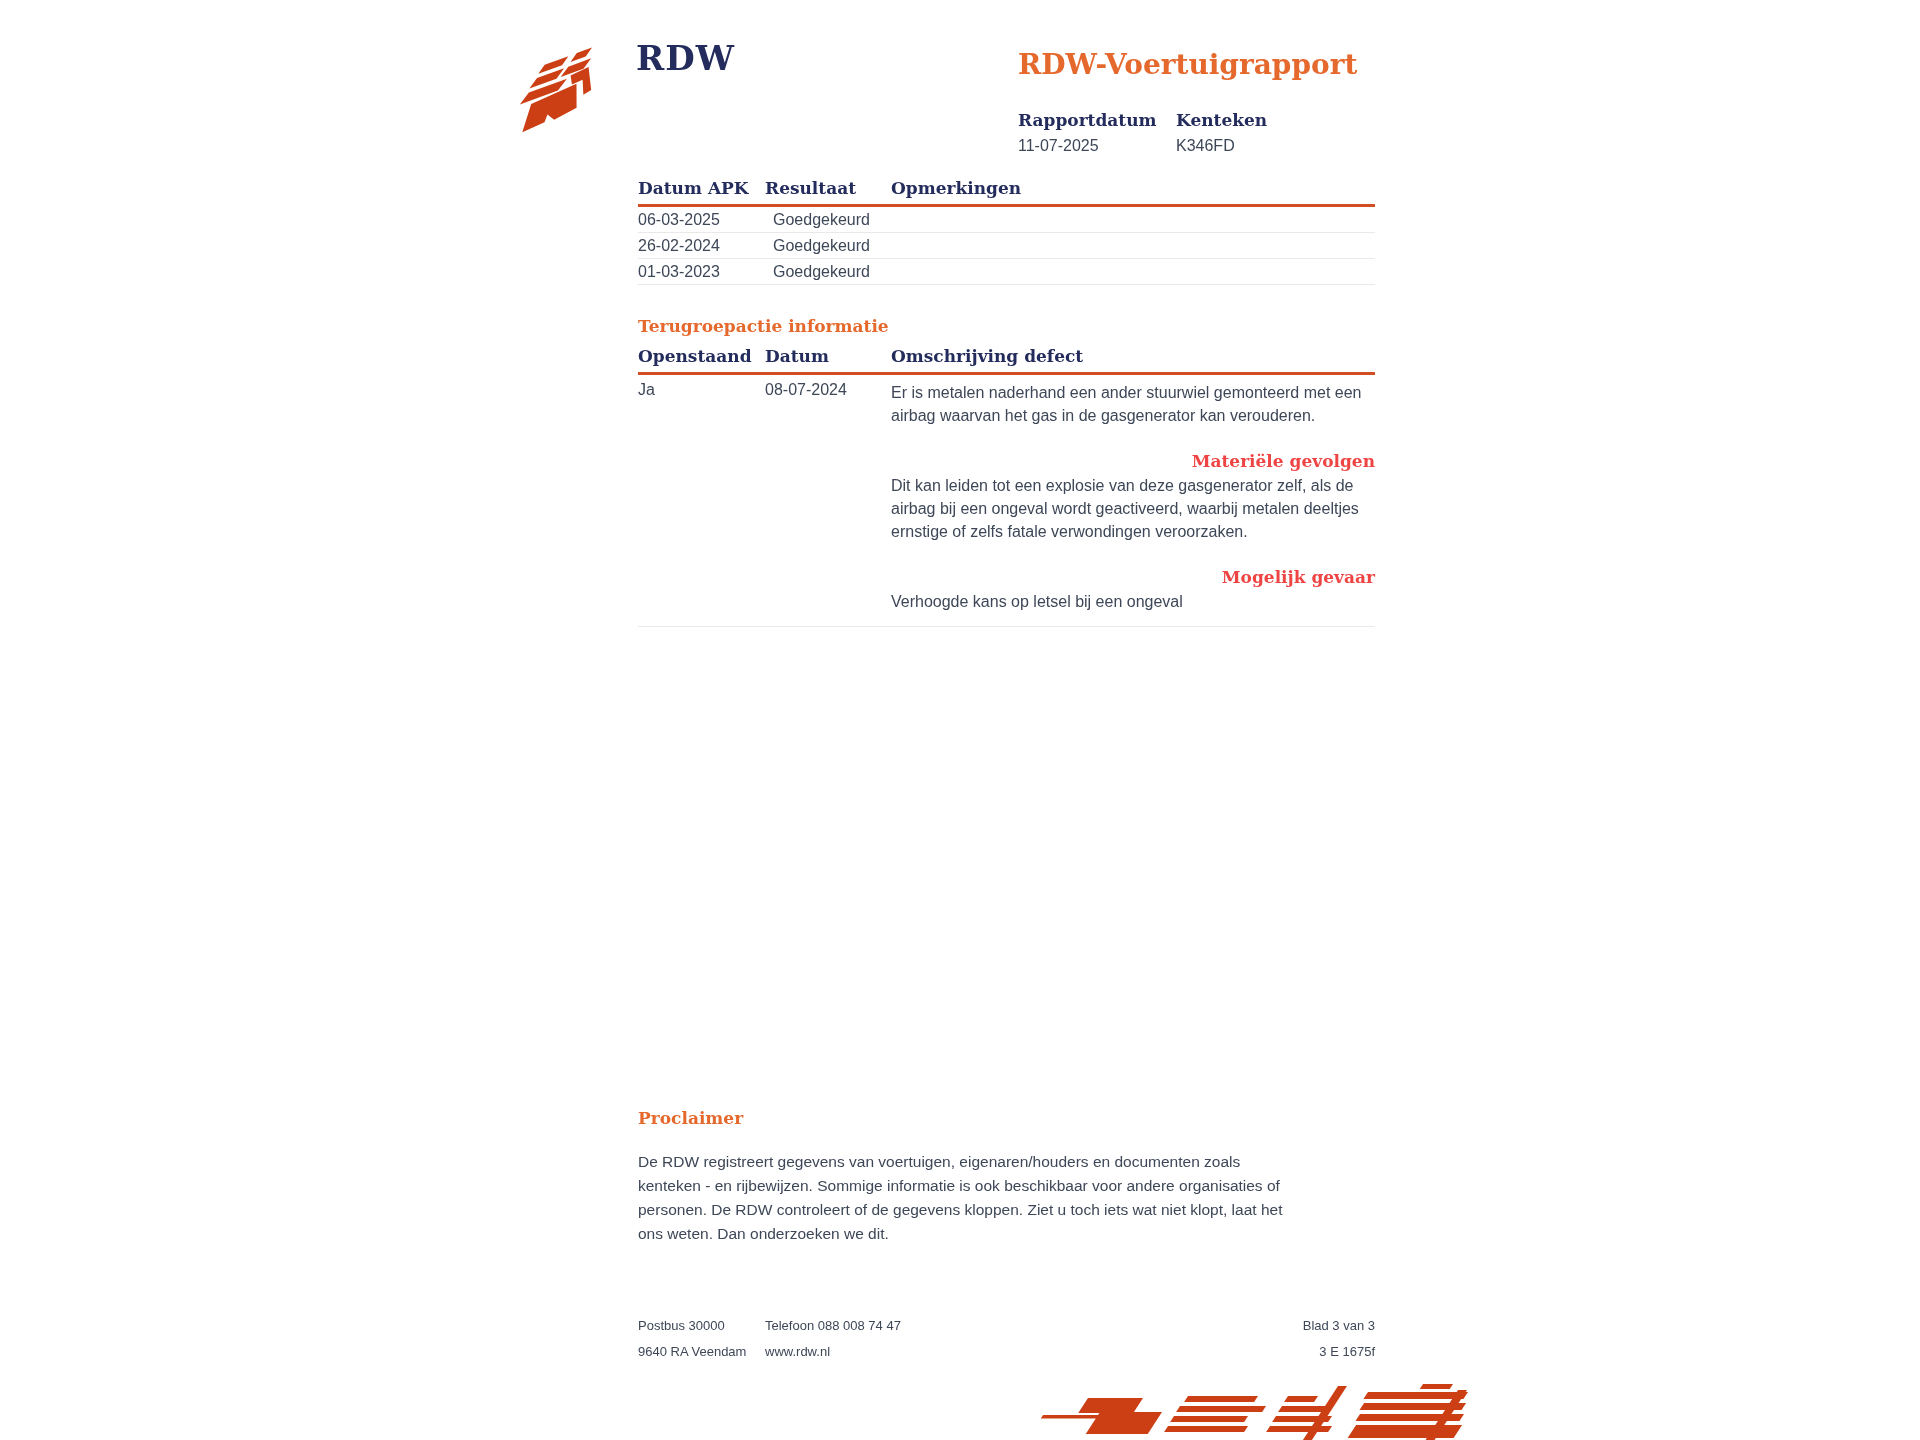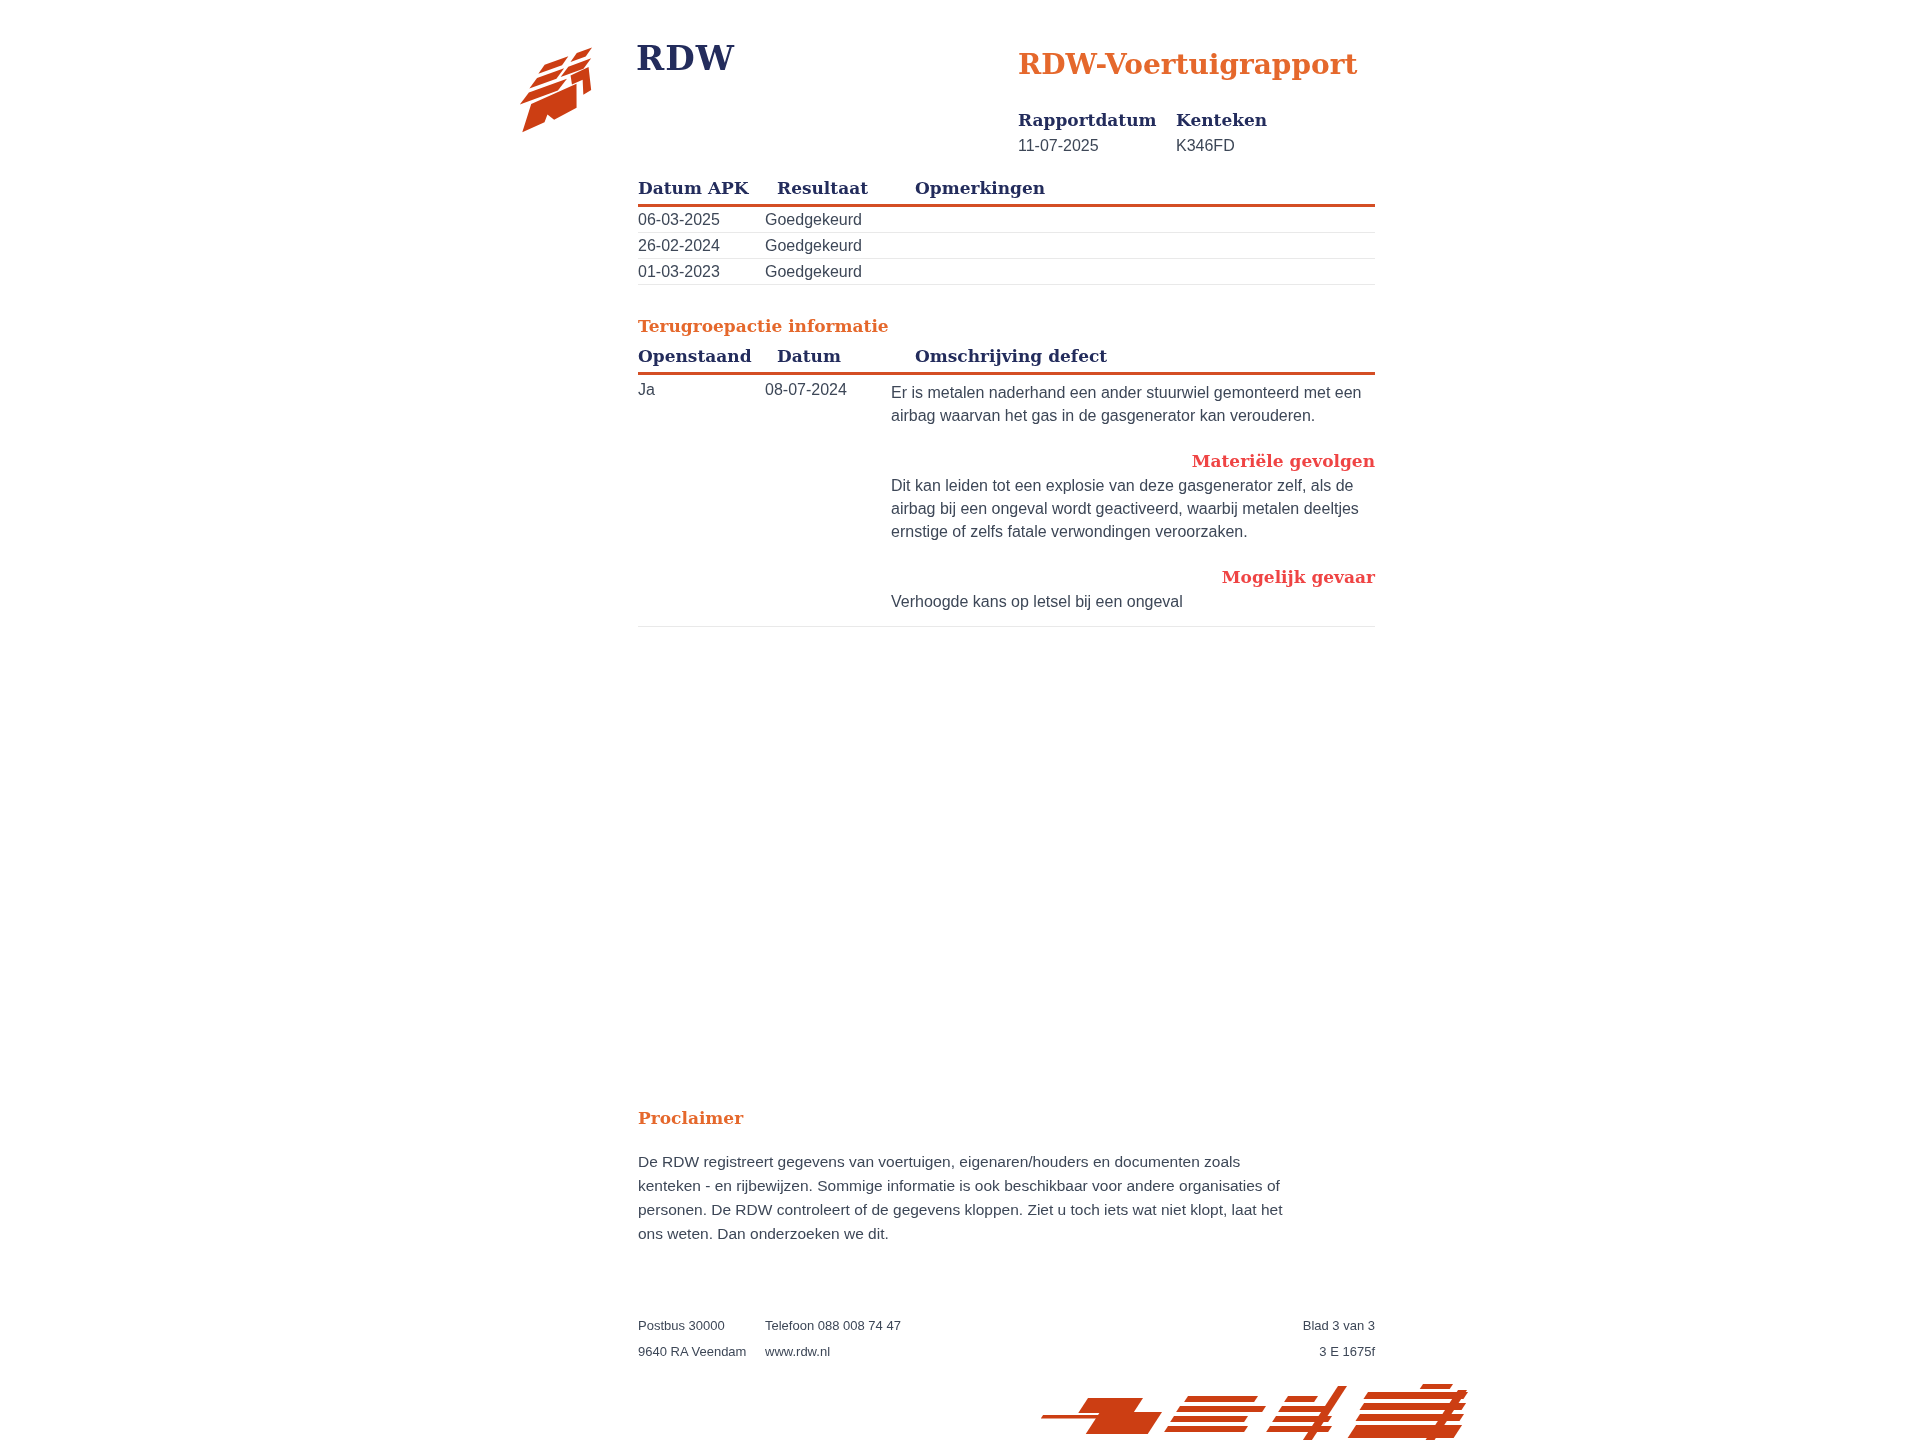--- a/index.html
+++ b/index.html
@@ -36,30 +36,30 @@
   .meta-value { margin-top: 7px; font-size: 16px; color: #3D4757; }
 
   
   .apk-table { position: absolute; left: 638px; top: 178px; width: 737px; }
   .thead {
     display: flex;
     font-family: "DejaVu Serif", serif; font-weight: 700;
     font-size: 17px; color: #232C5C;
     padding-bottom: 6px;
     border-bottom: 3px solid #D44E24;
-    gap: 12px;
   }
   .c1 { width: 127px; }
   .c2 { width: 126px; }
   .c3 { flex: 1; }
   .trow {
     display: flex;
     font-size: 16px; color: #3D4757;
     padding: 4px 0 3px 0;
     border-bottom: 1px solid #E9E9E9;
+    gap: 8px;
   }
 
   
   .recall { position: absolute; left: 638px; top: 316px; width: 737px; }
   .section-title {
     font-family: "DejaVu Serif", serif; font-weight: 700;
     font-size: 17px; color: #E5682C; margin: 0 0 10px 0;
   }
   .recall-body {
     display: flex; align-items: flex-start;

